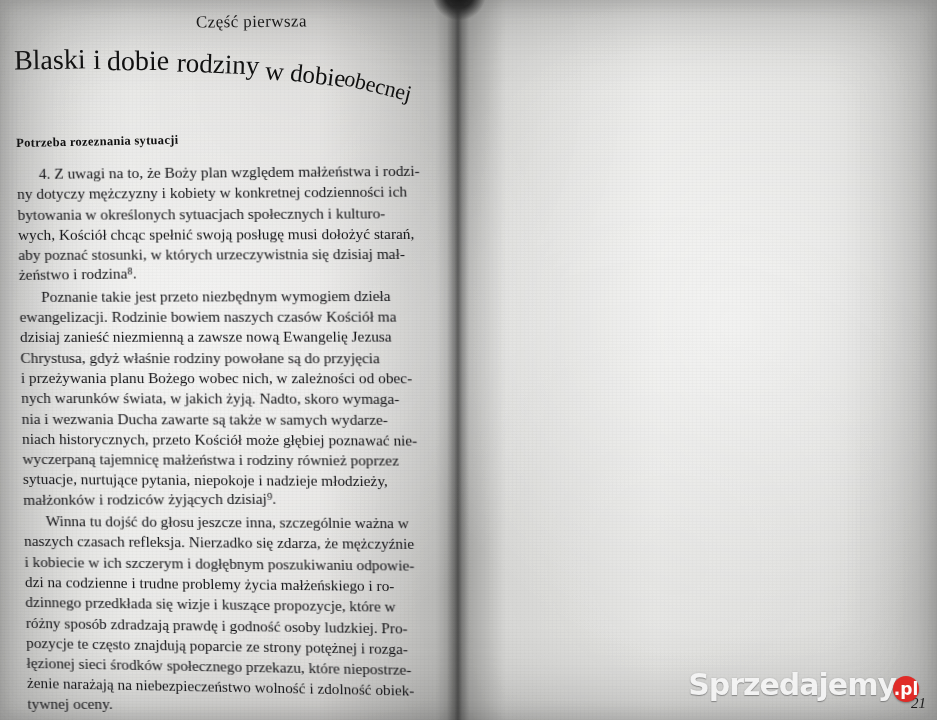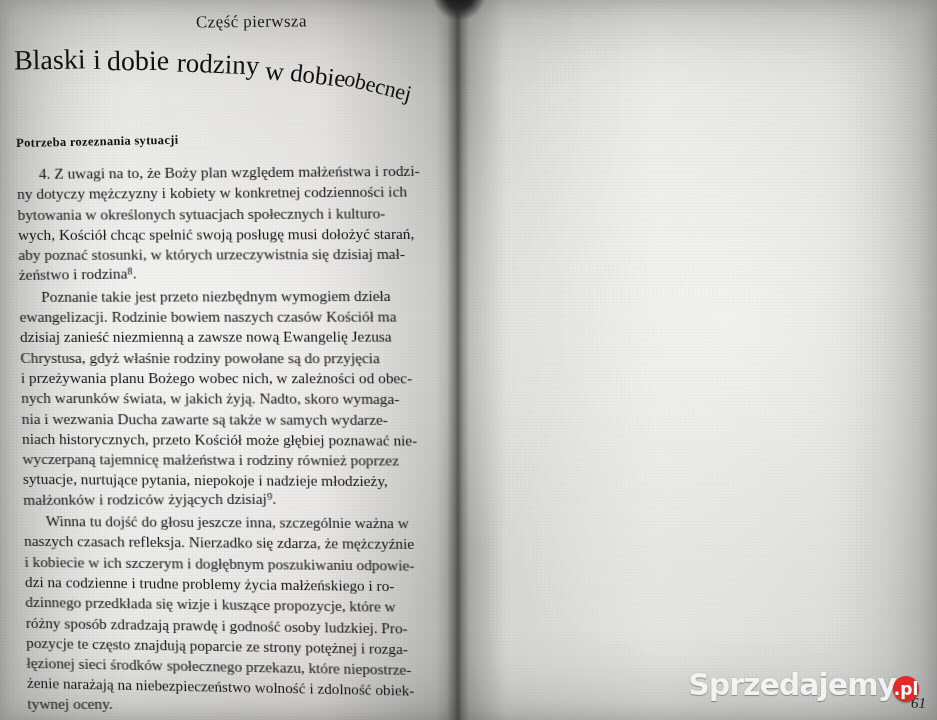--- a/index.html
+++ b/index.html
@@ -166,21 +166,21 @@
         <span class="ln blur" style="transform:skewY(2.1deg) scaleX(0.991);">pozycje te często znajdują poparcie ze strony potężnej i rozga-</span>
         <span class="ln blur" style="transform:skewY(2.2deg) scaleX(0.990);">łęzionej sieci środków społecznego przekazu, które niepostrze-</span>
         <span class="ln blur" style="transform:skewY(2.3deg) scaleX(0.990);">żenie narażają na niebezpieczeństwo wolność i zdolność obiek-</span>
         <span class="ln blur" style="transform:skewY(1.2deg);">tywnej oceny.</span>
       </div>
     </div>
   </div>
 
   <div class="col col-right">
 
-    <div class="page-number">61</div>
+    <div class="page-number">21</div>
   </div>
 
   <div class="spine-line"></div>
   <div class="spine-shadow"></div>
   <div class="grain"></div>
   <div class="vignette"></div>
 
   <div class="watermark">
     <span>Sprzedajemy</span>
     <span class="tld">.pl</span>

